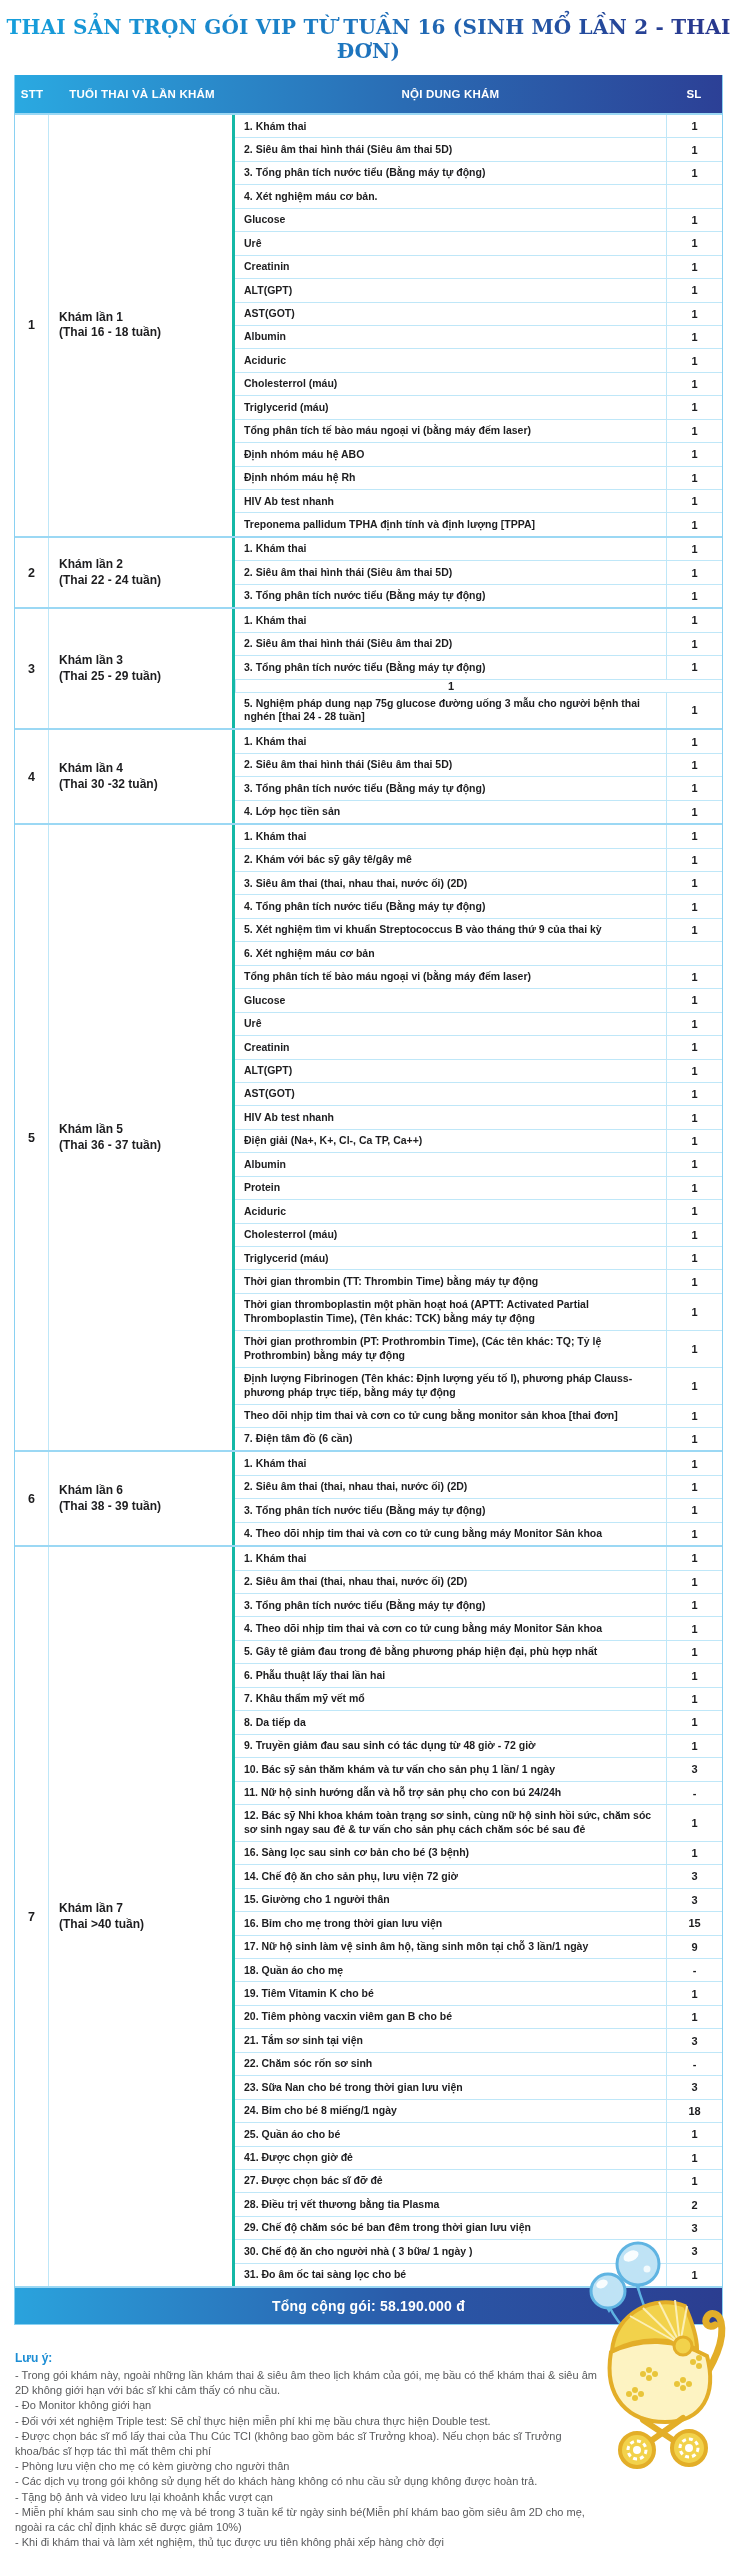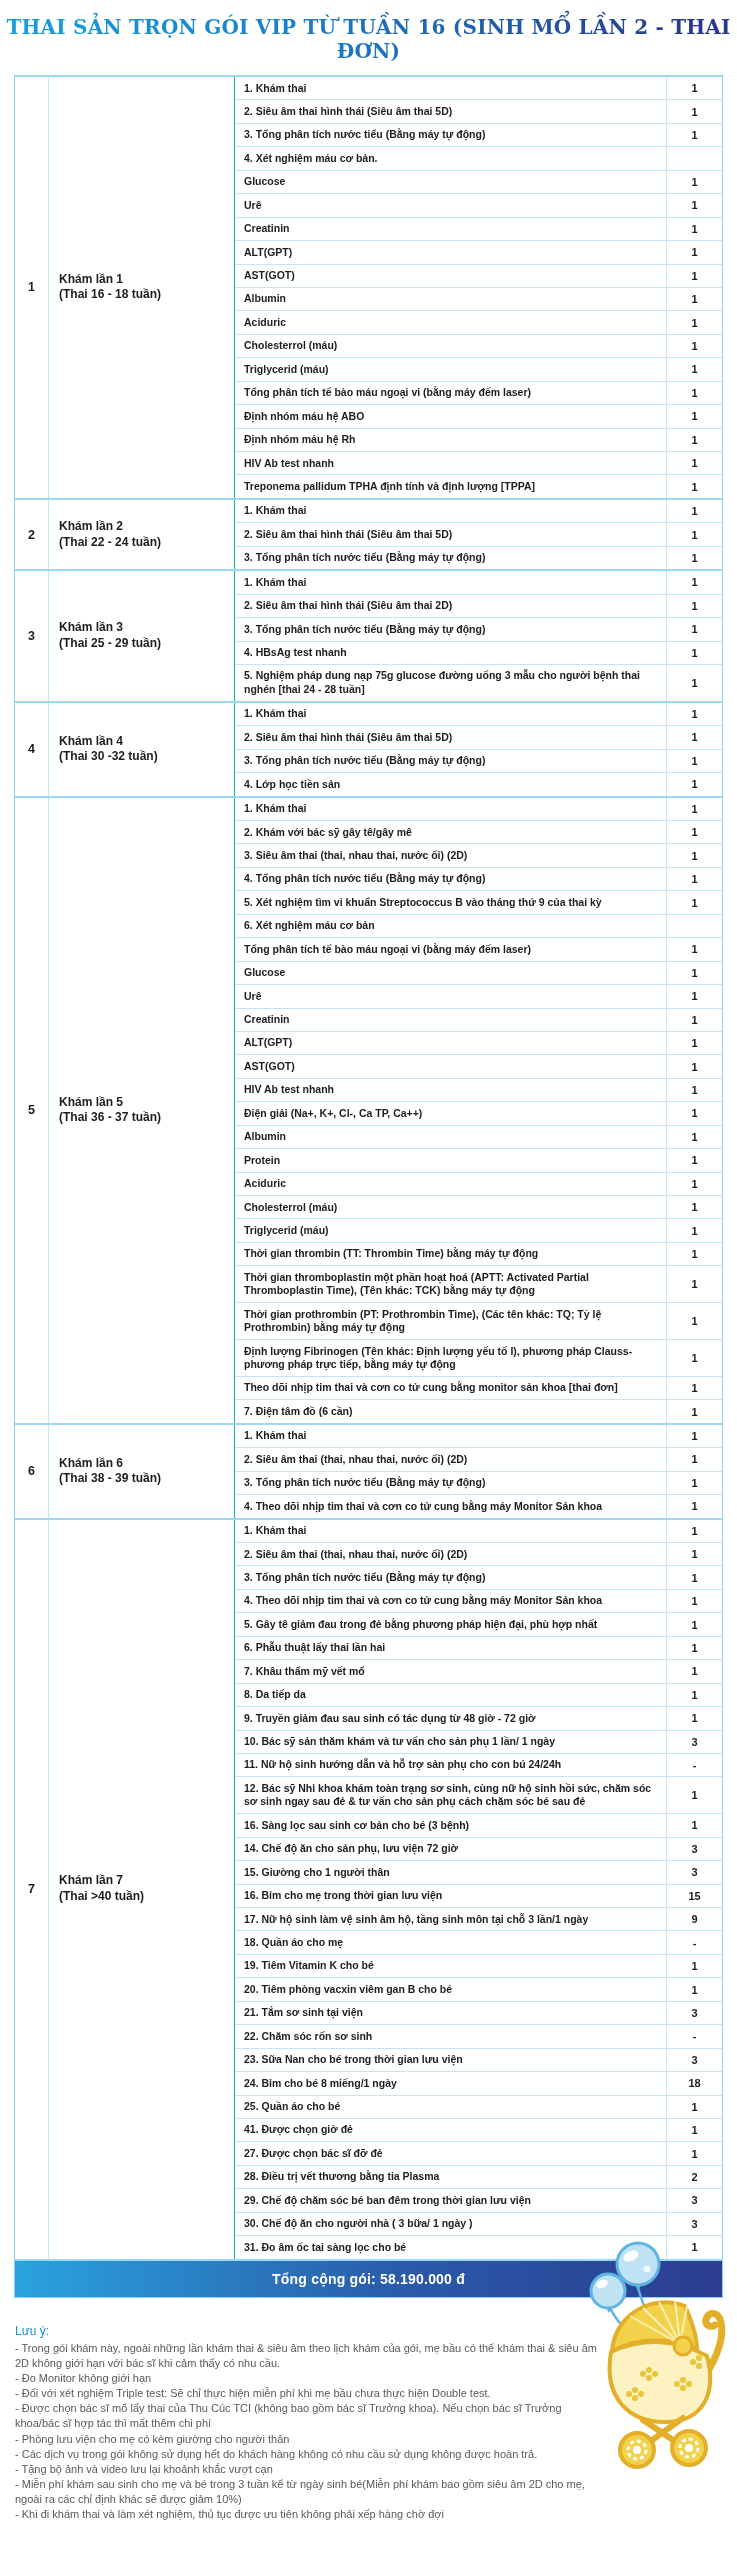--- a/index.html
+++ b/index.html
@@ -32,55 +32,61 @@
     border-top:2px solid #9bd8f4; background:#ffffff;
   }
   .g-stt {
     display:flex; align-items:center; justify-content:center;
     font-weight:bold; font-size:12.5px; color:#1d1d1f;
     border-right:1px solid #bfe7f8;
   }
   .g-age {
     display:flex; flex-direction:column; justify-content:center;
     padding:6px 6px 6px 10px; font-weight:bold; font-size:12px;
-    line-height:1.3; color:#1d1d1f; border-right:1px solid #14b8a6;
+    line-height:1.3; color:#1d1d1f; border-right:3px solid #14b8a6;
   }
   .items { display:flex; flex-direction:column; }
   .item { display:grid; grid-template-columns:1fr 56px; border-top:1px solid #bfe7f8; }
   .item:first-child { border-top:none; }
   .i-text {
     padding:4.5px 8px 4.5px 9px; font-weight:bold; font-size:10.5px;
     line-height:1.28; color:#1d1d1f;
   }
   .i-qty {
     display:flex; align-items:center; justify-content:center;
     font-weight:bold; font-size:11px; color:#1d1d1f;
     border-left:1px solid #bfe7f8;
   }
   .total-bar {
     height:38px; display:flex; align-items:center; justify-content:center;
     background:linear-gradient(90deg,#2aa3dd 0%,#2a5aa9 55%,#2b3d90 100%);
     border-top:2px solid #9bd8f4;
   }
   .total-label { color:#ffffff; font-weight:bold; font-size:14px; letter-spacing:.2px; }
   .notes { margin:26px 0 0 15px; width:585px; }
-  .notes-heading { color:#1b8dd4; font-weight:normal; font-size:12px; margin-bottom:3px; }
+  .notes-heading { color:#1b8dd4; font-weight:bold; font-size:12px; margin-bottom:3px; }
   .note { color:#58595b; font-size:11px; line-height:1.38; }
   .stroller {
     position:absolute; right:2px; bottom:88px; width:150px; height:238px; z-index:5;
   }
 </style>
 </head>
 <body>
 
 <div class="page">
 
   <div class="title">THAI SẢN TRỌN GÓI VIP TỪ TUẦN 16 (SINH MỔ LẦN 2 - THAI ĐƠN)</div>
 
   <div class="table">
+    <div class="thead">
+      <div class="th">STT</div>
+      <div class="th">TUỔI THAI VÀ LẦN KHÁM</div>
+      <div class="th">NỘI DUNG KHÁM</div>
+      <div class="th">SL</div>
+    </div>
     <div id="tbody">
         <div class="group">
           <div class="g-stt">1</div>
           <div class="g-age">
             <div>Khám lần 1</div>
             <div>(Thai 16 - 18 tuần)</div>
           </div>
           <div class="items">
             <div class="item">
               <div class="i-text">1. Khám thai</div>
@@ -190,21 +196,20 @@
             </div>
             <div class="item">
               <div class="i-text">2. Siêu âm thai hình thái (Siêu âm thai 2D)</div>
               <div class="i-qty">1</div>
             </div>
             <div class="item">
               <div class="i-text">3. Tổng phân tích nước tiểu (Bằng máy tự động)</div>
               <div class="i-qty">1</div>
             </div>
             <div class="item">
-              <div class="i-text">4. HBsAg test nhanh</div>
               <div class="i-qty">1</div>
             </div>
             <div class="item">
               <div class="i-text">5. Nghiệm pháp dung nạp 75g glucose đường uống 3 mẫu cho người bệnh thai nghén [thai 24 - 28 tuần]</div>
               <div class="i-qty">1</div>
             </div>
           </div>
         </div>
         <div class="group">
           <div class="g-stt">4</div>

